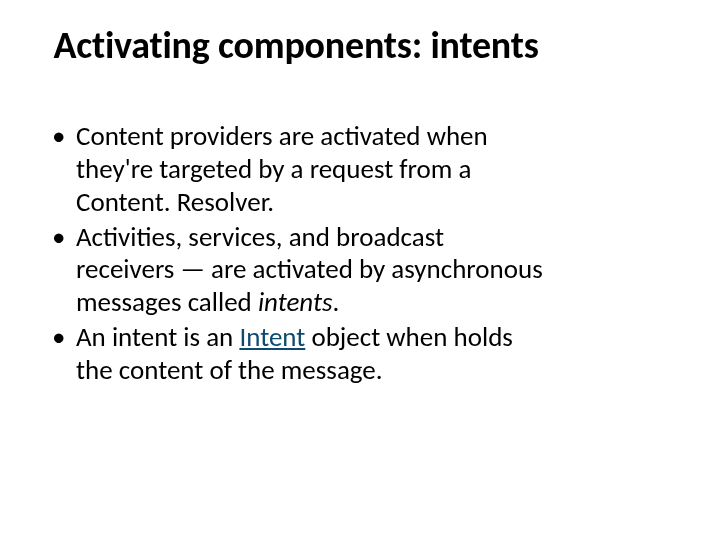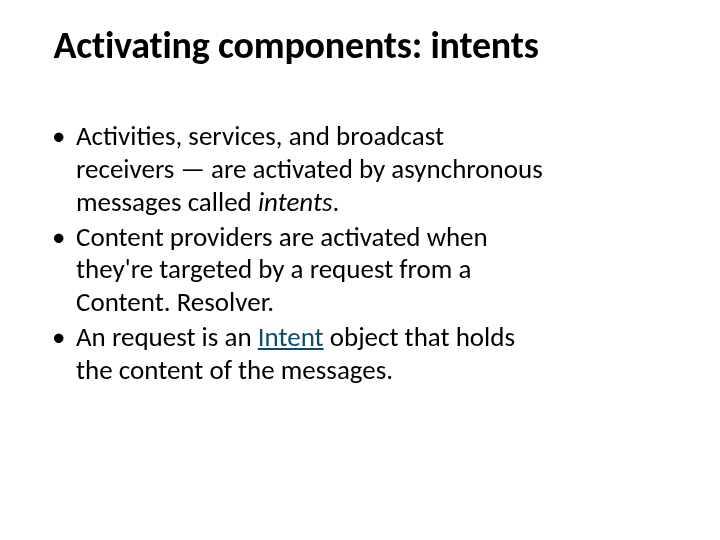--- a/index.html
+++ b/index.html
@@ -54,25 +54,25 @@
 </style>
 </head>
 <body>
 
 <div class="slide">
   <h1 class="title">Activating components: intents</h1>
 
   <ul class="bullets">
 
     <li>
+      <span>Content providers are activated when they're targeted by a request from a Content. Resolver.</span>
+    </li>
+
+    <li>
       <span>Activities, services, and broadcast receivers — are activated by asynchronous messages called </span><span class="italic">intents</span><span>.</span>
     </li>
 
     <li>
-      <span>Content providers are activated when they're targeted by a request from a Content. Resolver.</span>
-    </li>
-
-    <li>
-      <span>An request is an </span><a class="link">Intent</a><span> object that holds the content of the messages.</span>
+      <span>An intent is an </span><a class="link">Intent</a><span> object when holds the content of the message.</span>
     </li>
 
   </ul>
 </div>
 
 </body></html>

